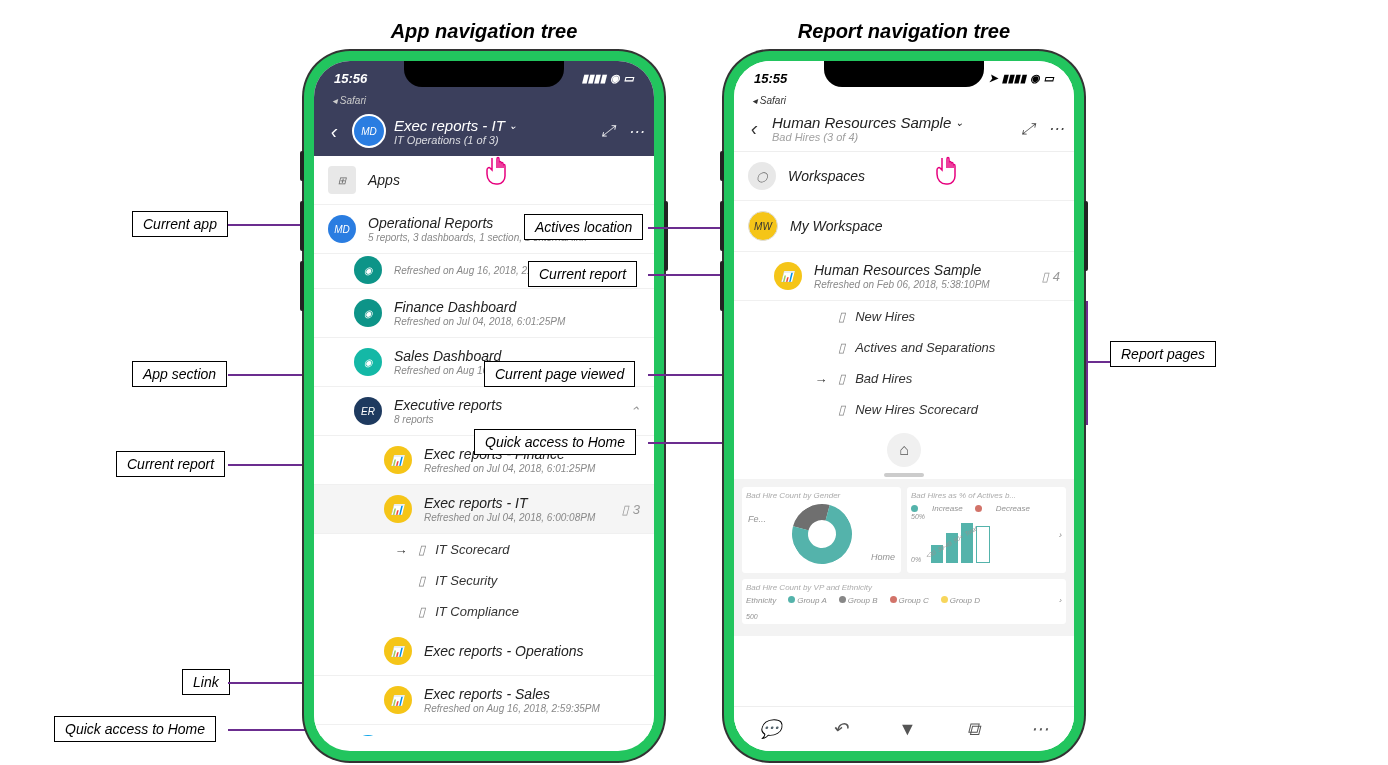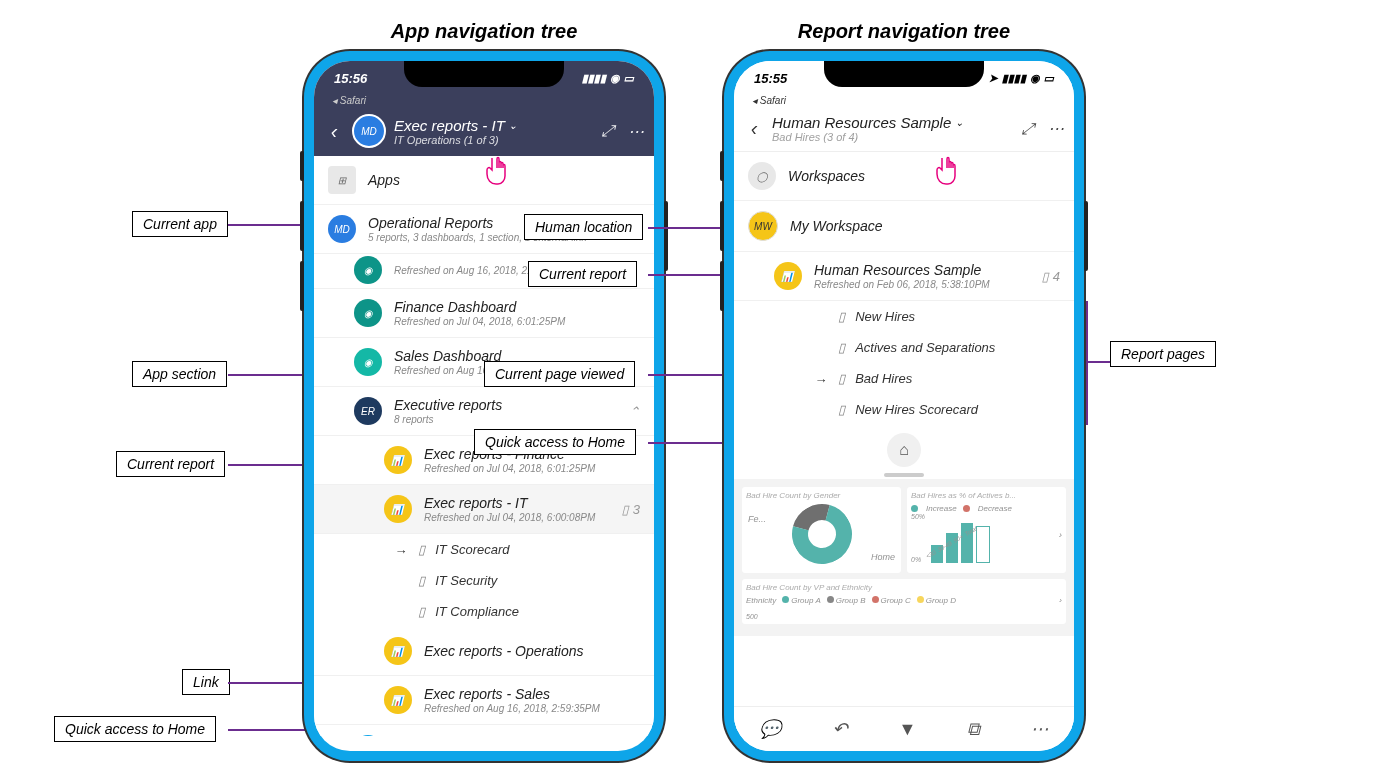--- a/index.html
+++ b/index.html
@@ -26,21 +26,21 @@
   font-weight: bold;
   font-size: 20px;
   margin-bottom: 8px;
 }
 .phone-wrapper {
   position: relative;
 }
 .phone {
   width: 340px;
   height: 690px;
-  background: #0ea5e9;
+  background: #22c55e;
   border-radius: 46px;
   padding: 10px;
   box-shadow: 0 0 0 2px #333;
   position: relative;
 }
 .phone-side-btn {
   position: absolute;
   background: #222;
   border-radius: 3px;
 }
@@ -265,21 +265,21 @@
   transform: rotate(-30deg);
 }
 .bars {
   display: flex;
   align-items: flex-end;
   gap: 3px;
   height: 50px;
   padding: 0 4px;
 }
 .bars .b { width: 12px; background: #0d9488; }
-.legend-dots { font-size: 8px; display: flex; gap: 6px; flex-wrap: wrap; align-items: center; }
+.legend-dots { font-size: 8px; display: flex; gap: 12px; flex-wrap: wrap; align-items: center; }
 .dot { display: inline-block; width: 7px; height: 7px; border-radius: 50%; margin-right: 2px; }
 .bottom-nav {
   position: absolute;
   bottom: 0;
   left: 0;
   right: 0;
   height: 44px;
   background: #fff;
   border-top: 1px solid #eee;
   display: flex;
@@ -468,21 +468,21 @@
           </div>
         </div>
       </div>
     </div>
   </div>
 
   <div class="section">
     <div class="section-title">Report navigation tree</div>
     <div class="phone-wrapper">
 
-      <div class="label-box" style="left:-200px; top:163px;">Human location</div>
+      <div class="label-box" style="left:-200px; top:163px;">Actives location</div>
       <div class="label-line" style="left:-76px; top:176px; width:110px;"></div>
 
       <div class="label-box" style="left:-196px; top:210px;">Current report</div>
       <div class="label-line" style="left:-76px; top:223px; width:130px;"></div>
 
       <div class="label-box" style="left:-240px; top:310px;">Current page viewed</div>
       <div class="label-line" style="left:-76px; top:323px; width:170px;"></div>
 
       <div class="label-box" style="left:-250px; top:378px;">Quick access to Home</div>
       <div class="label-line" style="left:-76px; top:391px; width:250px;"></div>

